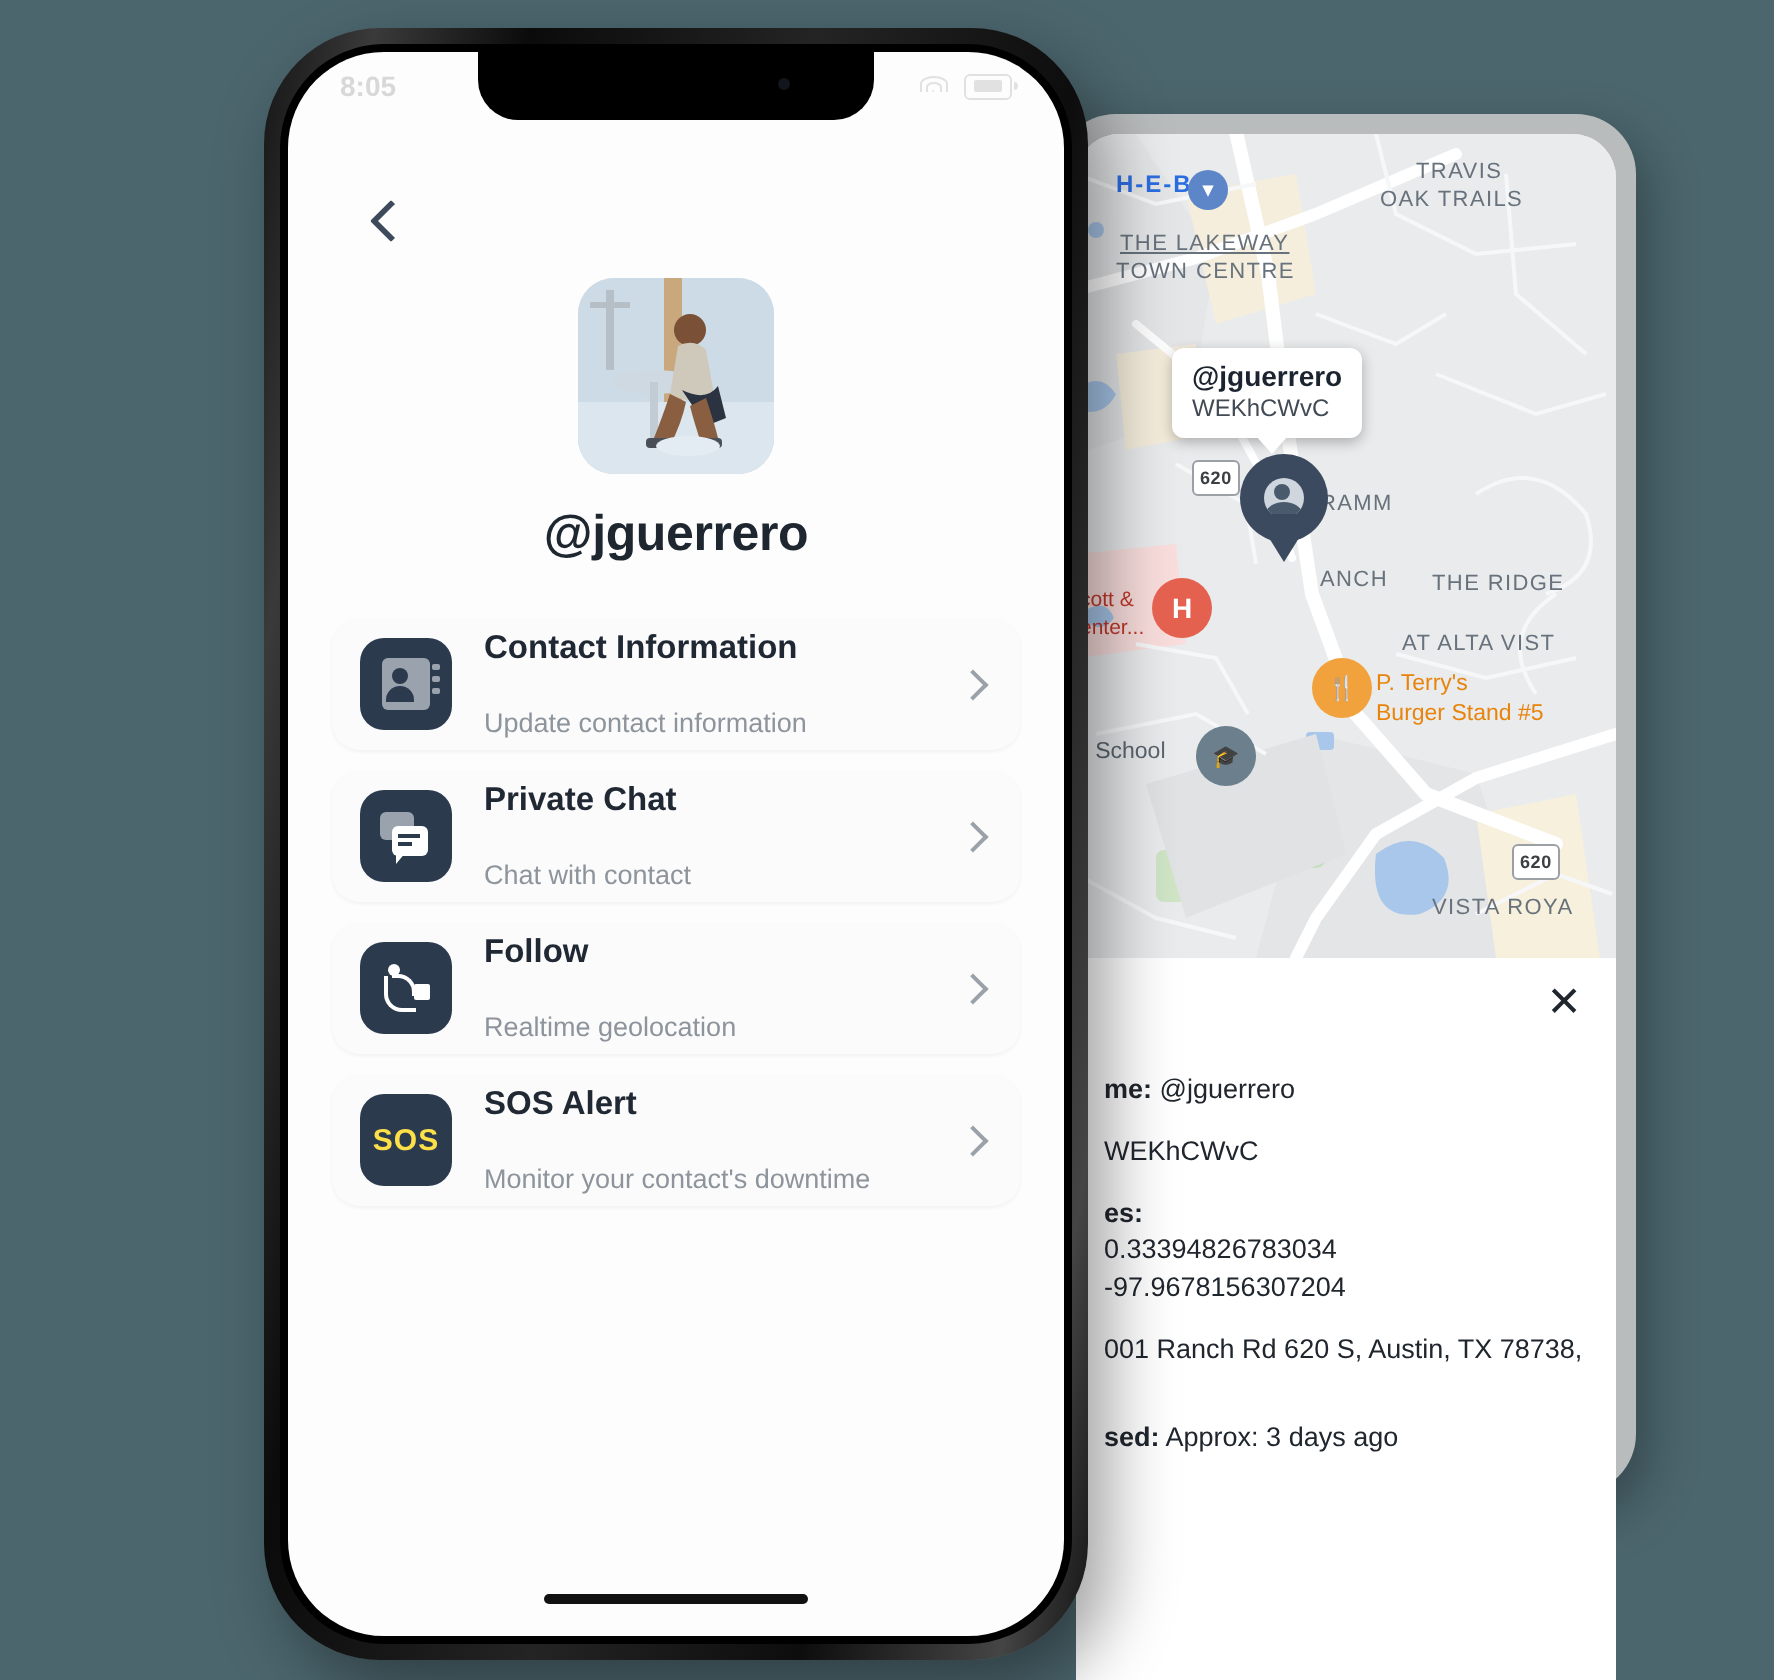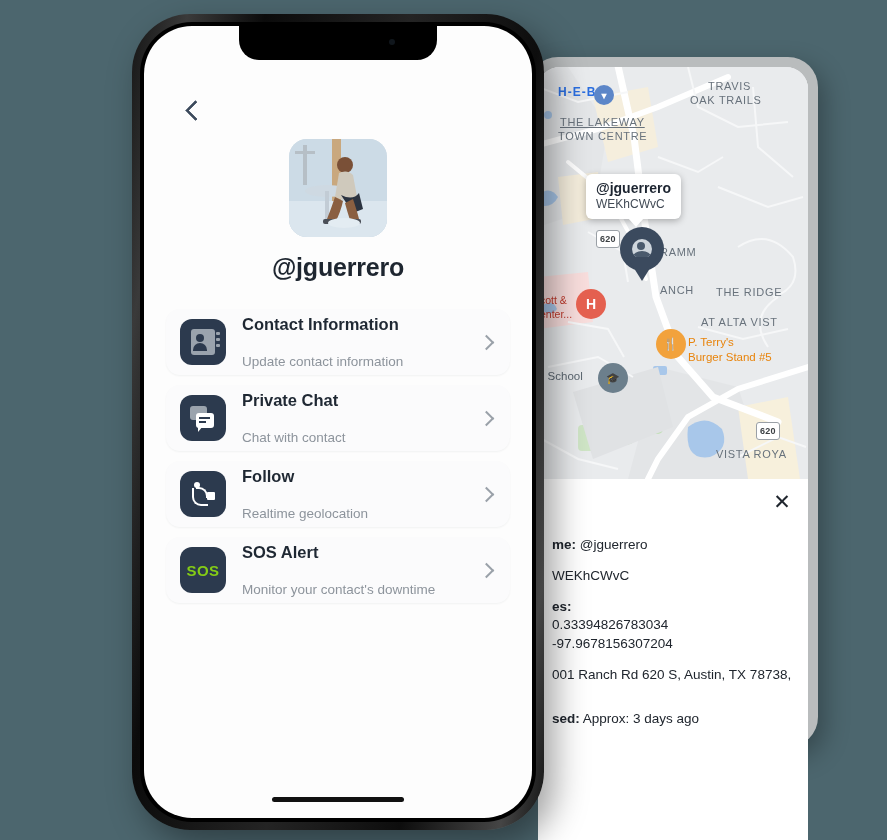--- a/index.html
+++ b/index.html
@@ -305,21 +305,21 @@
   .g-chat s{position:absolute;left:0;top:0;width:17px;height:14px;background:#9aa3ad;border-radius:3px;text-decoration:none;}
   .g-chat u{position:absolute;left:6px;top:7px;width:18px;height:15px;background:#fff;border-radius:3px;text-decoration:none;}
   .g-chat u:before{content:"";position:absolute;left:3px;top:4px;width:11px;height:2px;background:#2c3a4e;}
   .g-chat u:after{content:"";position:absolute;left:3px;top:8px;width:7px;height:2px;background:#2c3a4e;}
   .g-chat em{position:absolute;left:8px;top:20px;width:0;height:0;border-left:5px solid #fff;border-bottom:6px solid transparent;}
   .g-follow{position:relative;width:26px;height:26px;}
   .g-follow .d1{position:absolute;left:4px;top:1px;width:6px;height:6px;border-radius:50%;background:#fff;}
   .g-follow .sq{position:absolute;right:1px;top:11px;width:8px;height:8px;background:#fff;border-radius:1px;}
   .g-follow .pa{position:absolute;left:2px;top:7px;width:14px;height:16px;border:2.5px solid #fff;border-top:none;border-right:none;border-radius:0 0 0 9px;}
   .g-follow .pa2{position:absolute;left:6px;top:6px;width:10px;height:9px;border:2.5px solid #fff;border-bottom:none;border-left:none;border-radius:0 9px 0 0;}
-  .g-sos{color:#84cc16;font-size:15px;font-weight:800;letter-spacing:0.5px;}
+  .g-sos{color:#fde047;font-size:15px;font-weight:800;letter-spacing:0.5px;}
 </style>
 </head>
 <body>
 
 <div class="stage">
 
   <div class="device-right">
     <div class="device-right-screen">
 
       <div class="map">
@@ -449,20 +449,33 @@
 
     </div>
   </div>
 
   <div class="device-left">
     <div class="device-left-inner">
       <div class="screen-left">
 
         <div class="notch"></div>
 
+        <div class="status-bar">
+          <div>8:05</div>
+          <div class="status-right">
+            <span class="wifi-ic">
+                <span></span>
+                <span></span>
+                <span></span>
+              </span>
+            <span class="batt-ic">
+                <i></i>
+              </span>
+          </div>
+        </div>
 
         <div class="back-btn"></div>
 
         <div class="avatar-wrap">
           <svg class="avatar-img" viewBox="0 0 98 98">
             <rect width="98" height="98" fill="#ccdbe6"></rect>
             <rect y="62" width="98" height="36" fill="#dbe6ee"></rect>
             <rect x="43" y="0" width="9" height="62" fill="#c9a87e"></rect>
             <rect x="14" y="6" width="4" height="40" fill="#b6bfc6"></rect>
             <rect x="6" y="12" width="20" height="3" fill="#b6bfc6"></rect>

